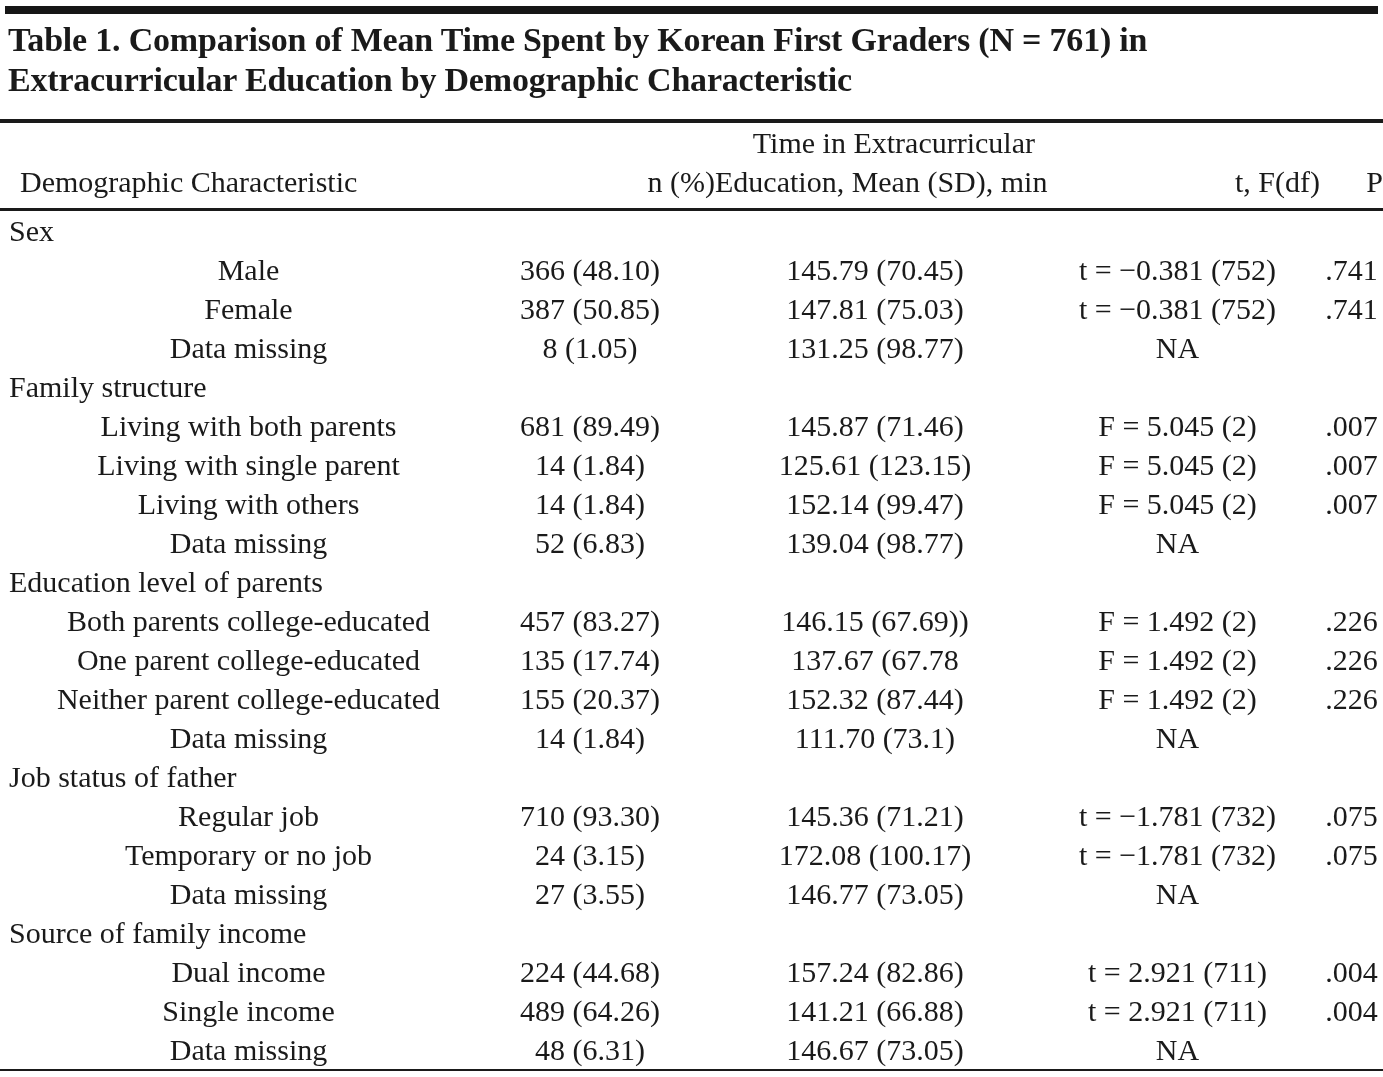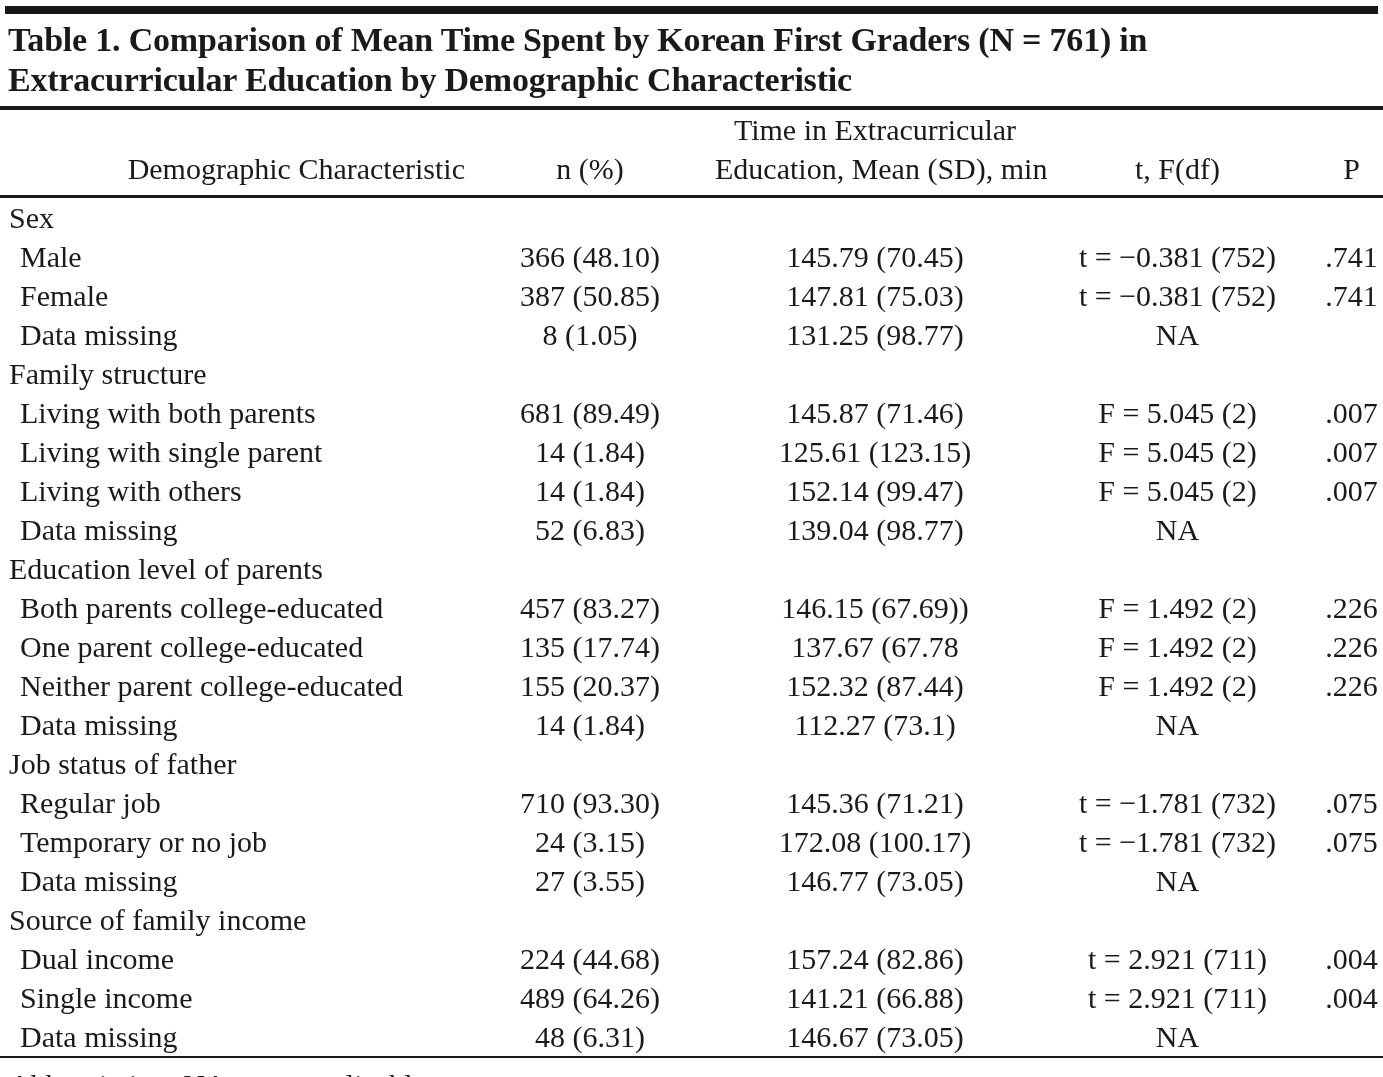--- a/index.html
+++ b/index.html
@@ -4,39 +4,39 @@
 <style>
   html, body { margin: 0; padding: 0; background: #ffffff; }
   body {
     width: 1383px; height: 1077px; overflow: hidden;
     color: #1a1a1a;
     font-family: "Liberation Serif", "DejaVu Serif", serif;
   }
   .top-bar { height: 8px; background: #161616; margin: 6px 5px 0 5px; }
   .title {
     font-weight: bold; font-size: 34px; line-height: 40px;
-    padding: 6px 70px 6px 8px; max-width: 1310px; letter-spacing: -0.2px; border-radius: 17px;
+    padding: 6px 70px 19px 8px; max-width: 1310px; letter-spacing: -0.2px; border-radius: 17px;
   }
   table {
     width: 1383px; border-collapse: collapse; table-layout: fixed;
     border-top: 4px solid #1a1a1a; font-size: 30px;
   }
   thead th {
     font-weight: normal; vertical-align: bottom; padding: 0 0 7px 0;
-    line-height: 39px; white-space: nowrap; text-align: center;
+    line-height: 39px; white-space: nowrap; text-align: right;
     border-bottom: 3px solid #1a1a1a;
   }
-  thead th.col-label { text-align: right; padding-left: 4px; }
+  thead th.col-label { text-align: left; padding-left: 20px; }
   .it { }
   tbody td {
     height: 39px; padding: 0; line-height: 39px; white-space: nowrap;
     overflow: visible;
   }
   tbody td.label { text-align: left; padding-left: 9px; margin-top: 32px; }
-  tr[data-name="table-row"] td.label { padding-left: 20px; }
+  tr[data-name="table-row"] td.label { padding-left: 32px; text-align: center; }
   tbody td.n, tbody td.time, tbody td.stat, tbody td.p { text-align: center; }
   .footnote {
     border-top: 2px solid #1a1a1a; font-size: 30px; line-height: 36px;
     padding: 9px 0 0 9px;
   }
 </style>
 </head>
 <body>
 
 <div class="top-bar" data-name="top-rule"></div>
@@ -139,21 +139,21 @@
       <tr data-name="table-row">
         <td class="label" data-name="cell-label">Neither parent college-educated</td>
         <td class="n" data-name="cell-n">155 (20.37)</td>
         <td class="time" data-name="cell-time">152.32 (87.44)</td>
         <td class="stat" data-name="cell-stat"><span class="it" data-name="stat-symbol">F</span> = 1.492 (2)</td>
         <td class="p" data-name="cell-p">.226</td>
       </tr>
       <tr data-name="table-row">
         <td class="label" data-name="cell-label">Data missing</td>
         <td class="n" data-name="cell-n">14 (1.84)</td>
-        <td class="time" data-name="cell-time">112.27 (73.1)</td>
+        <td class="time" data-name="cell-time">111.70 (73.1)</td>
         <td class="stat" data-name="cell-stat">NA</td>
         <td class="p" data-name="cell-p"></td>
       </tr>
       <tr data-name="section-row">
         <td class="label" colspan="5" data-name="section-label">Job status of father</td>
       </tr>
       <tr data-name="table-row">
         <td class="label" data-name="cell-label">Regular job</td>
         <td class="n" data-name="cell-n">710 (93.30)</td>
         <td class="time" data-name="cell-time">145.36 (71.21)</td>

